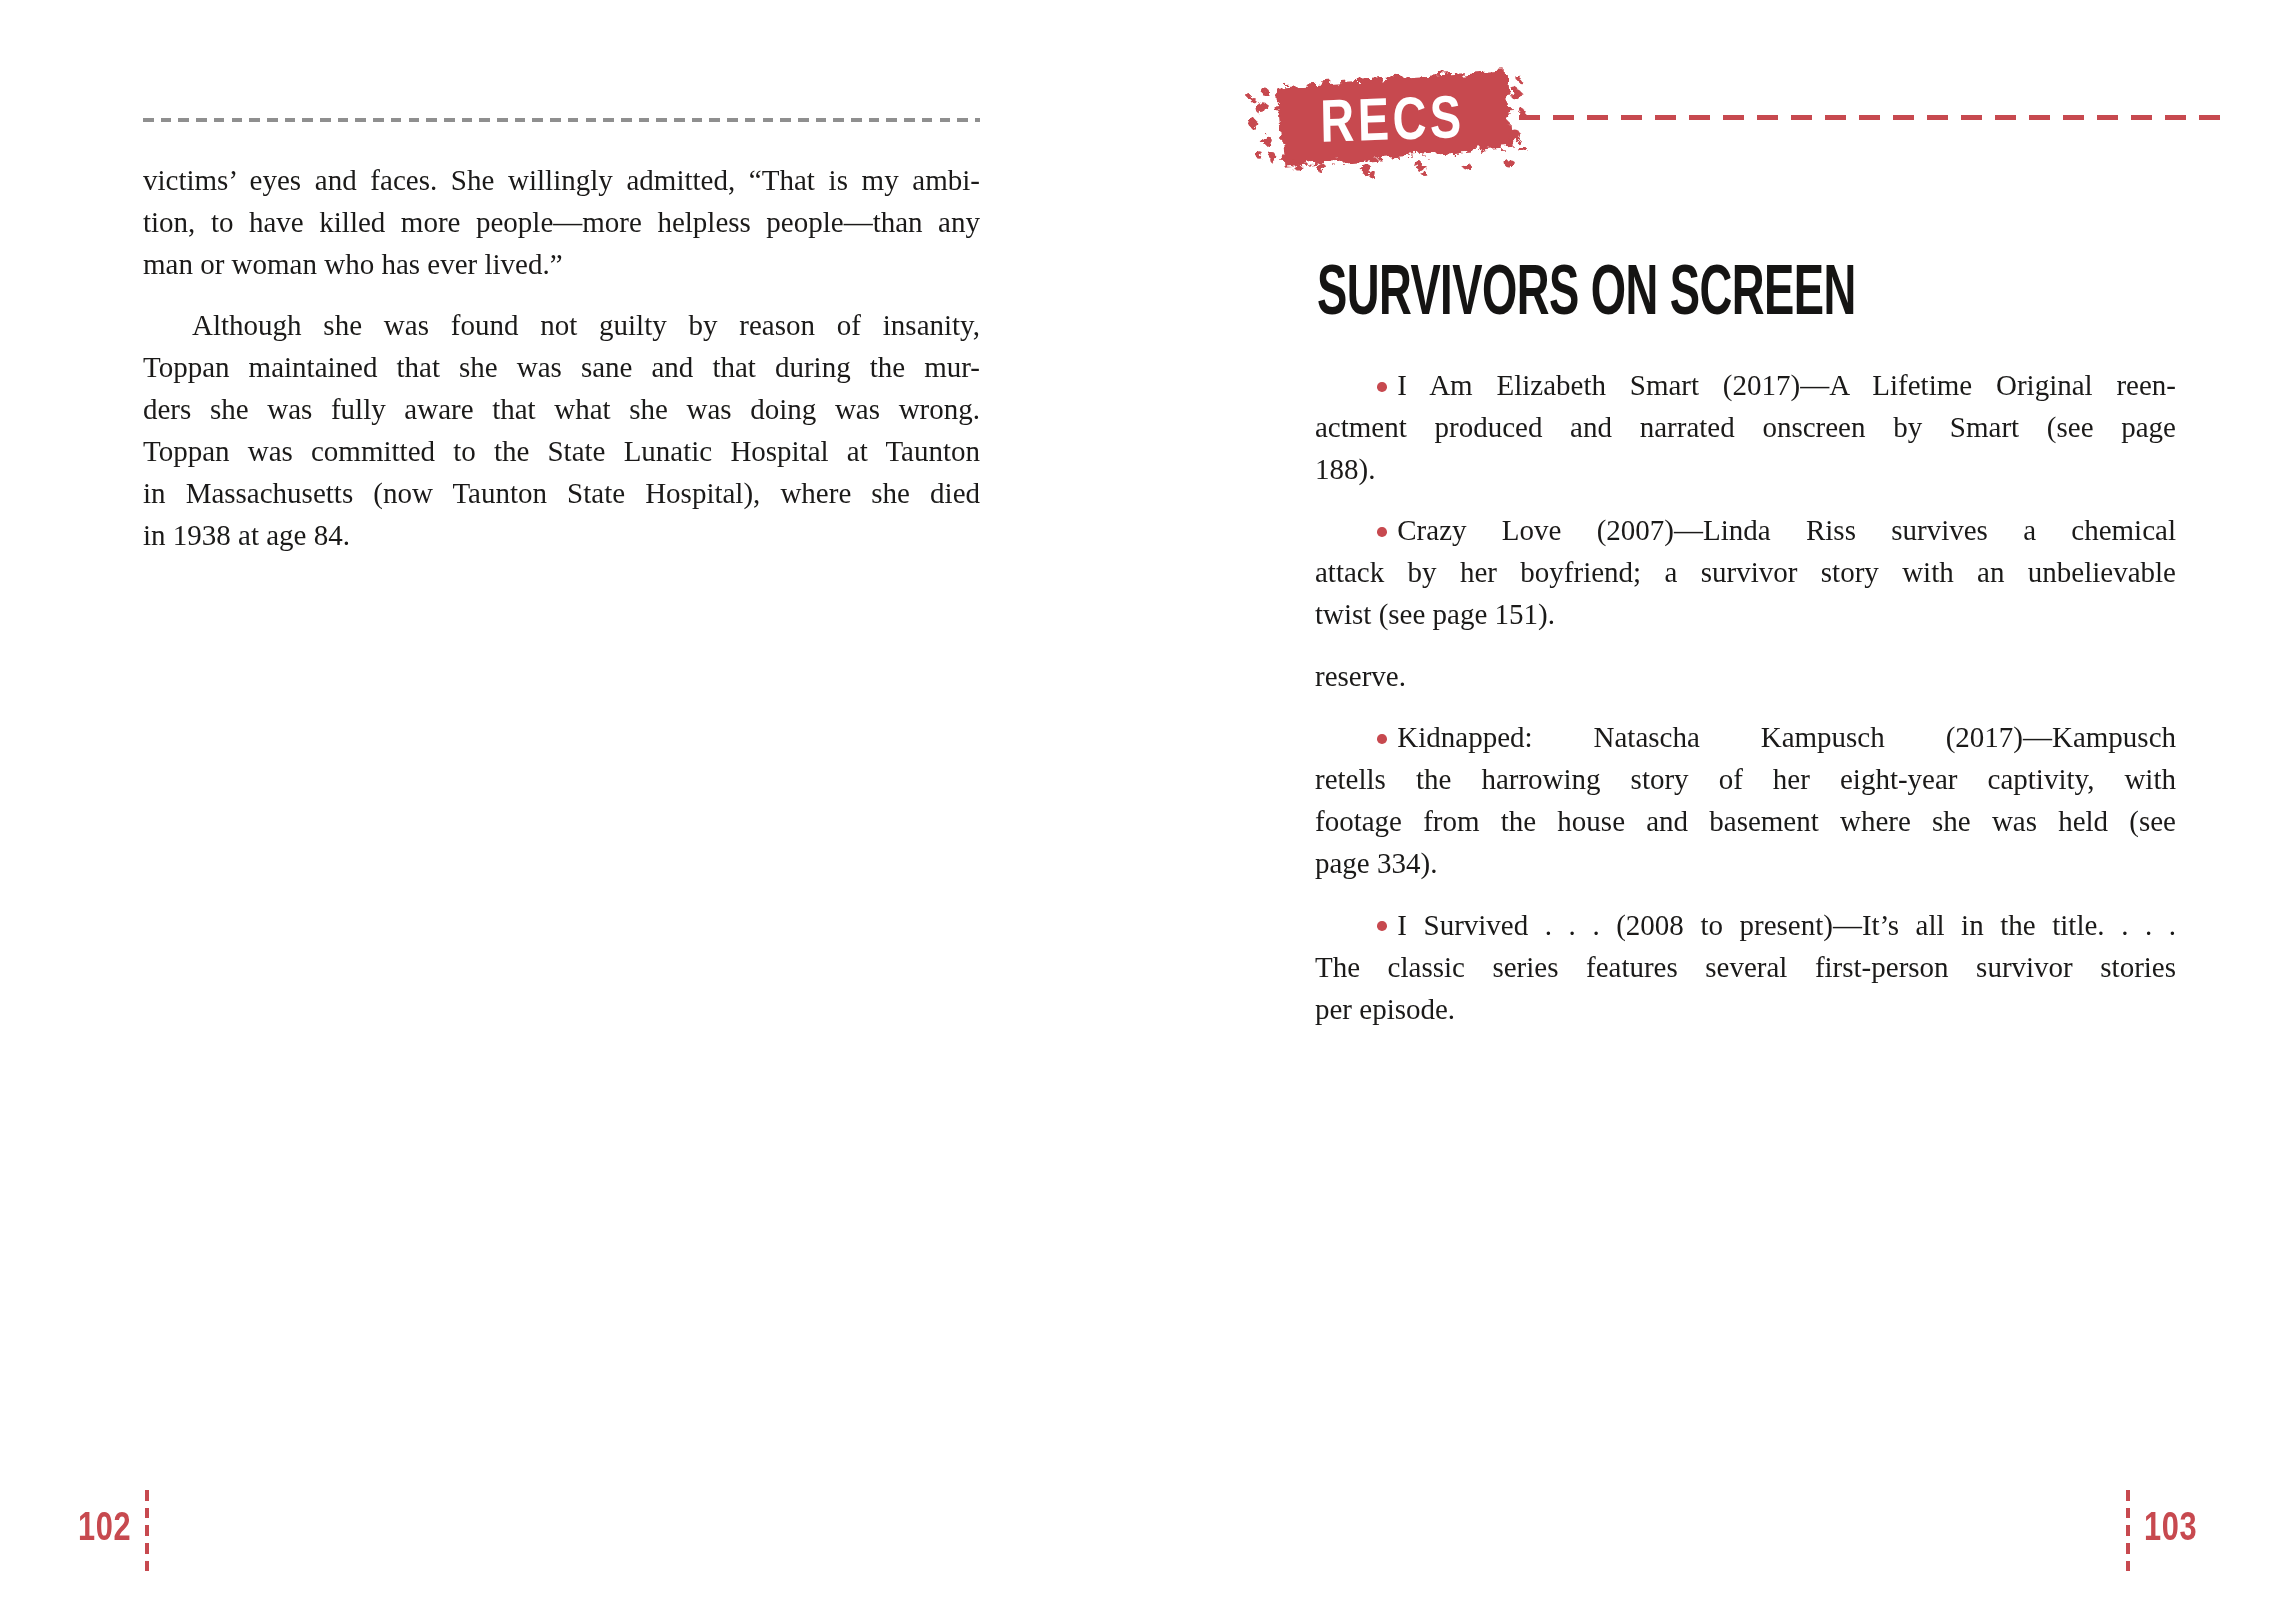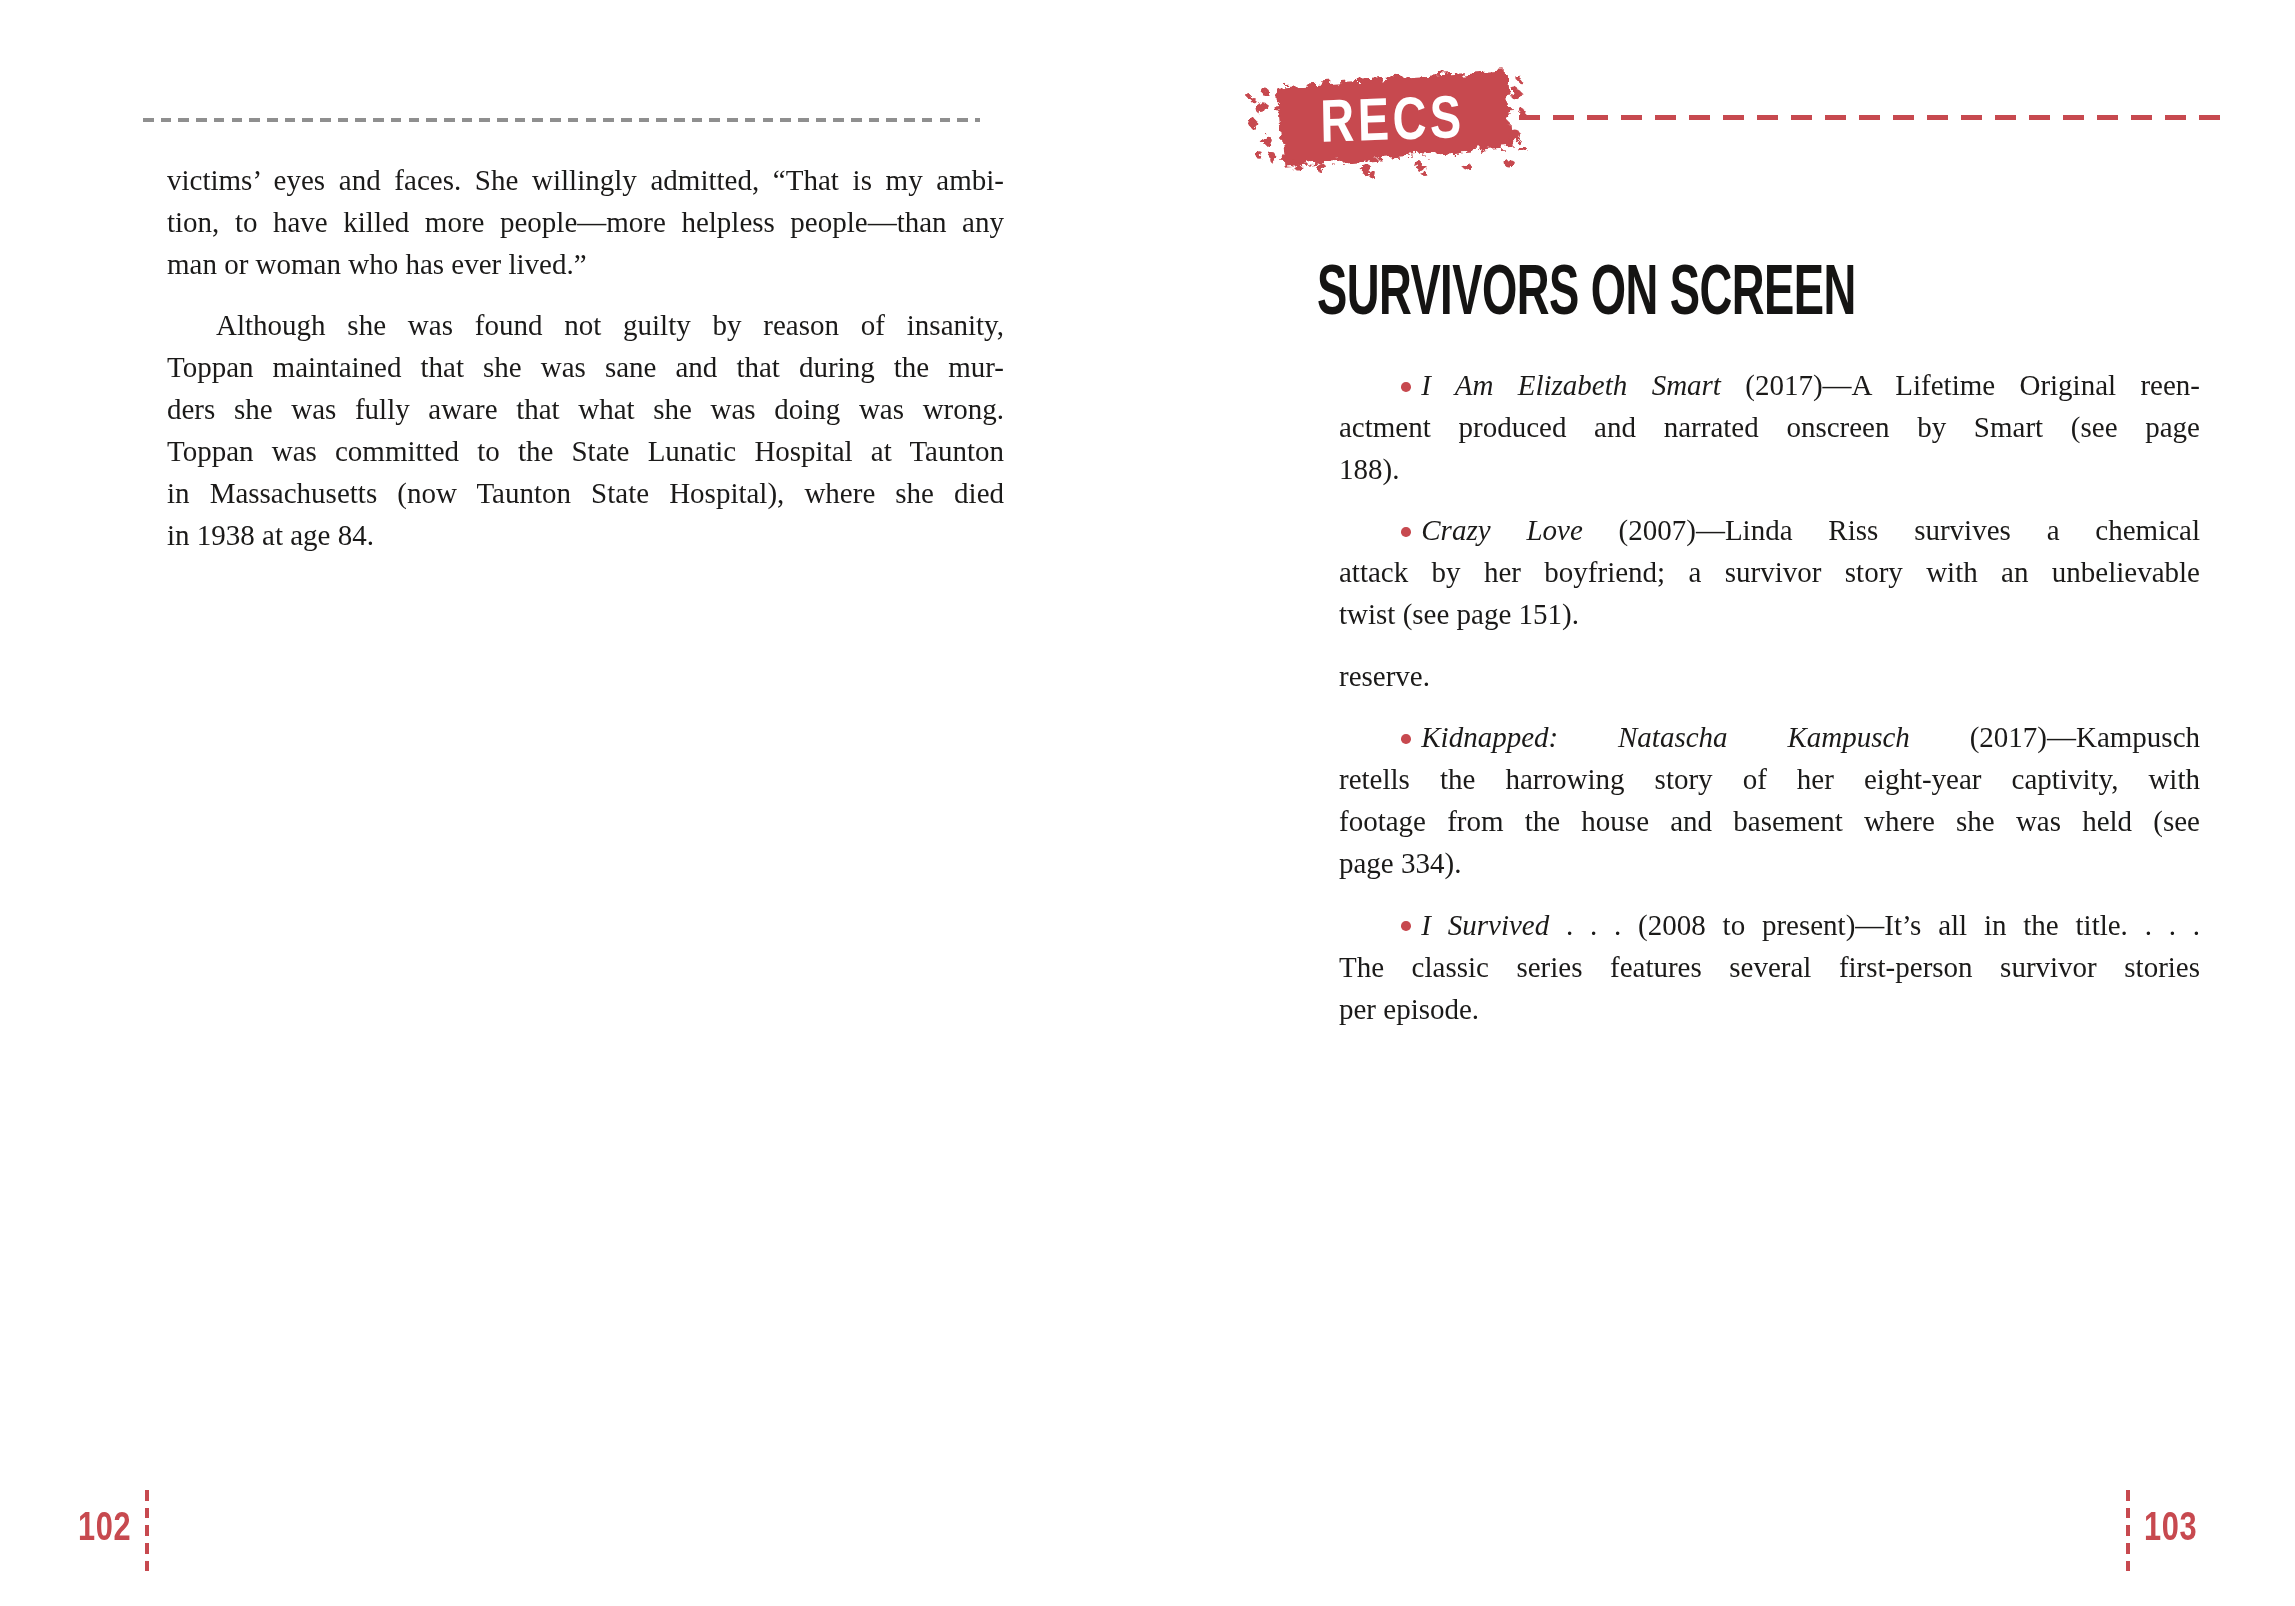--- a/index.html
+++ b/index.html
@@ -12,29 +12,29 @@
   
   .rule-gray{
     position:absolute; left:143px; top:118px; width:837px; height:4.4px;
     background:repeating-linear-gradient(90deg, var(--gray) 0 10.6px, transparent 10.6px 17.7px);
   }
   .rule-red{
     position:absolute; left:1519px; top:115px; width:706px; height:5.3px;
     background:repeating-linear-gradient(90deg, var(--red) 0 21px, transparent 21px 34px);
   }
   
-  .body-col{ position:absolute; font-size:29px; line-height:42px;margin-left:24px; }
+  .body-col{ position:absolute; font-size:29px; line-height:42px; }
   .left-col{ left:143px; top:159px; width:837px; }
   .right-col{ left:1315px; top:364px; width:861px; }
   .para{ margin:0 0 19.4px 0; }
   .line{ text-align:left; }
   .line.just{ text-align:justify; text-align-last:justify; }
   .line.indent{ padding-left:49px; }
   .line.bullet-first{ padding-left:62px; }
-  .em{ font-style:italic; }
+  .em{ }
   .dot{
     display:inline-block; width:9.7px; height:9.7px; border-radius:50%;
     background:var(--red); margin-right:10.6px; position:relative; top:-3.5px;
   }
   
   .heading{
     position:absolute; left:1317px; top:254px; margin:0;
     font-family:"Liberation Sans", sans-serif; font-weight:bold;
     font-size:71px; line-height:71px; letter-spacing:-0.9px; color:#151413;
     transform:scaleX(0.64); transform-origin:left center; white-space:nowrap;

